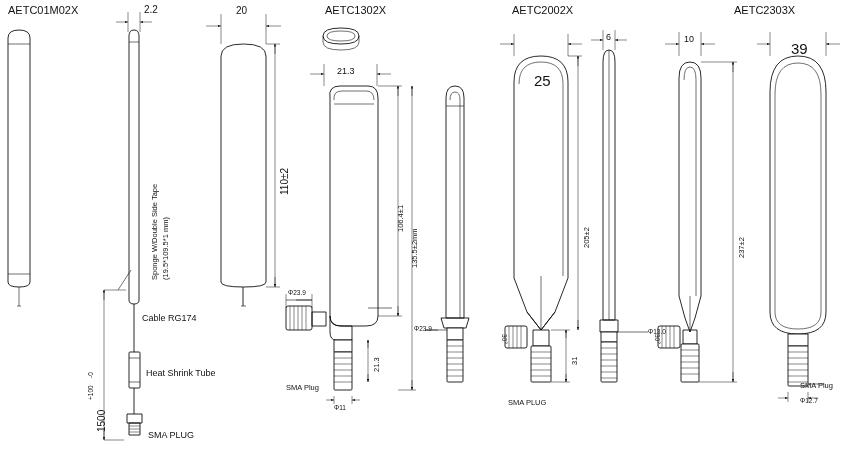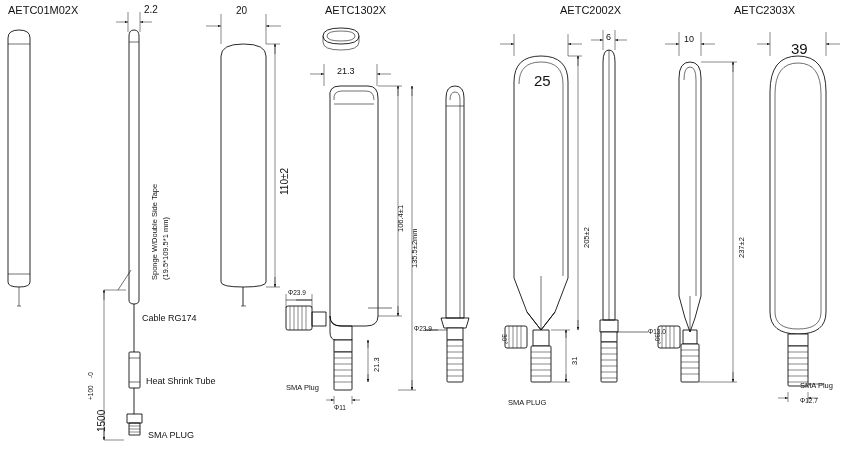--- a/index.html
+++ b/index.html
@@ -280,30 +280,30 @@
     <line class="dim" x1="778" y1="398" x2="788" y2="398" marker-end="url(#ah)"></line>
     <line class="dim" x1="818" y1="398" x2="808" y2="398" marker-end="url(#ah)"></line>
 
     <line class="thin" x1="312" y1="300" x2="296" y2="300"></line>
     <line class="thin" x1="425" y1="330" x2="438" y2="330"></line>
     <line class="thin" x1="638" y1="332" x2="648" y2="332"></line>
   </svg>
 
   <div class="lbl title" style="left:8px;top:4px;">AETC01M02X</div>
   <div class="lbl title" style="left:325px;top:4px;">AETC1302X</div>
-  <div class="lbl title" style="left:512px;top:4px;margin-left:48px;">AETC2002X</div>
+  <div class="lbl title" style="left:512px;top:4px;">AETC2002X</div>
   <div class="lbl title" style="left:695px;top:4px;margin-left:39px;">AETC2303X</div>
 
   <div class="lbl" style="left:144px;top:4px;font-size:10px;">2.2</div>
 
   <div class="lbl tiny rot90" style="left:150px;top:280px;">Sponge W/Double Side Tape</div>
   <div class="lbl tiny rot90" style="left:161px;top:280px;">(19.5*109.5*1 mm)</div>
 
   <div class="lbl" style="left:142px;top:313px;font-size:9px;">Cable RG174</div>
-  <div class="lbl" style="left:146px;top:376px;font-size:9px;">Heat Shrink Tube</div>
+  <div class="lbl" style="left:146px;top:368px;font-size:9px;">Heat Shrink Tube</div>
   <div class="lbl" style="left:148px;top:430px;font-size:9px;">SMA PLUG</div>
 
   <div class="lbl rot90" style="left:96px;top:432px;font-size:10px;">1500</div>
   <div class="lbl rot90 xtiny" style="left:87px;top:400px;">+100</div>
   <div class="lbl rot90 xtiny" style="left:87px;top:378px;">-0</div>
 
   <div class="lbl" style="left:236px;top:5px;font-size:10px;">20</div>
   <div class="lbl rot90" style="left:279px;top:195px;font-size:10px;">110±2</div>
 
   <div class="lbl" style="left:337px;top:66px;font-size:9px;">21.3</div>

